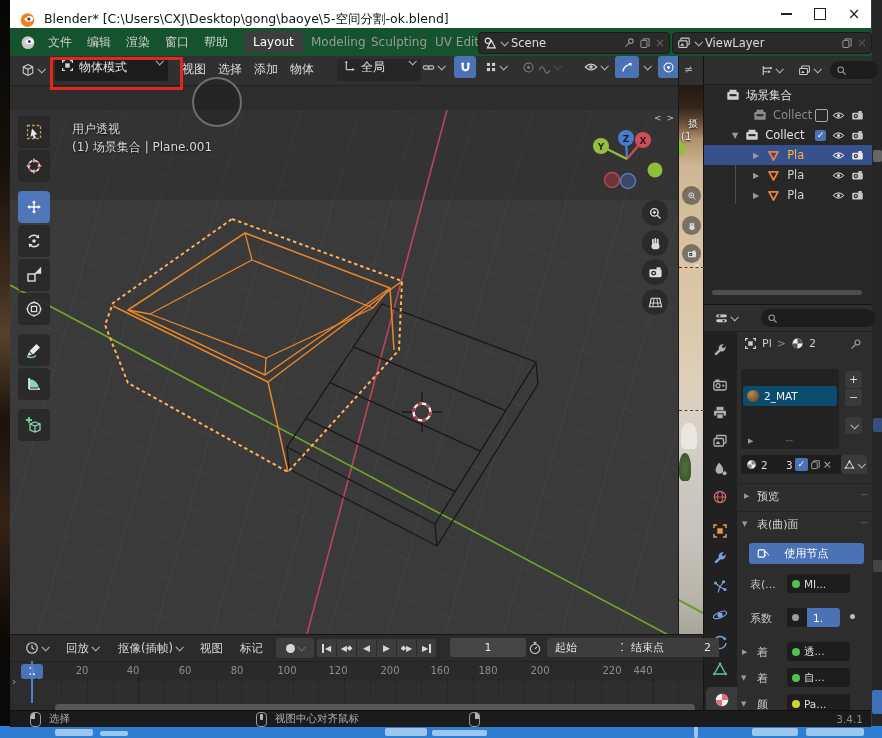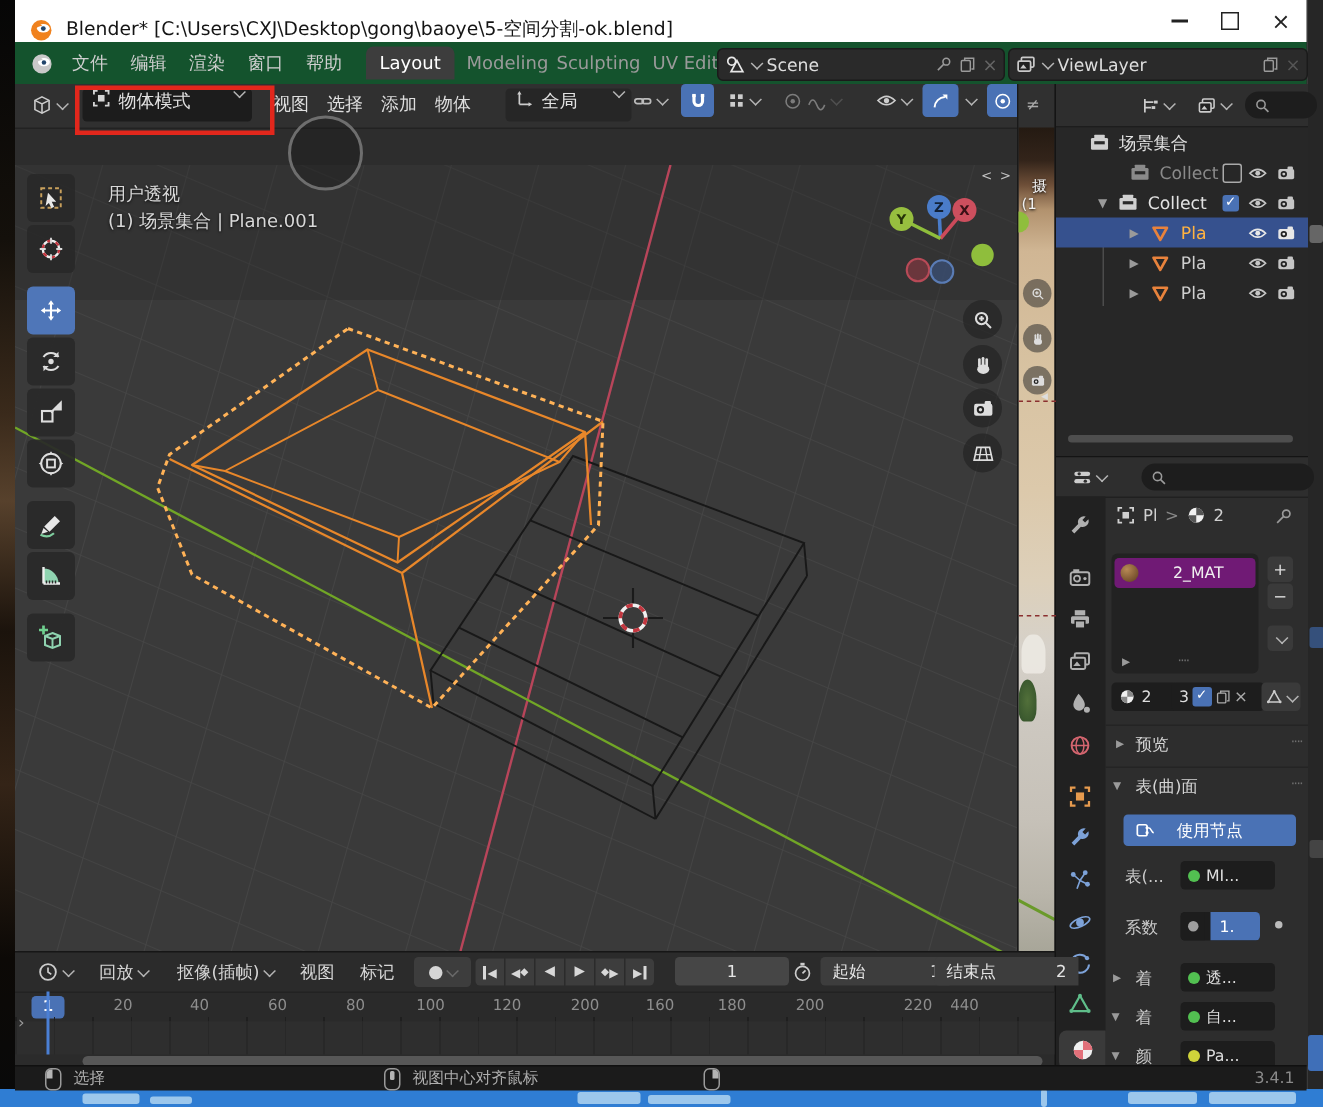--- a/index.html
+++ b/index.html
@@ -777,21 +777,21 @@
           <svg width="13" height="13" viewBox="0 0 16 16" style="color:#555">
               <use href="#s-matsphere"></use>
             </svg>
           <span>2</span>
         </div>
         <svg width="13" height="13" viewBox="0 0 16 16" style="position:absolute;left:112px;top:7px;color:#9a9a9a">
             <use href="#s-pin"></use>
           </svg>
 
         <div style="position:absolute;left:4px;top:38px;width:98px;height:80px;background:#222;border-radius:4px">
-          <div style="position:absolute;left:2px;top:3px;right:2px;height:20px;background:#701a75;border-radius:3px;display:flex;align-items:center;gap:23px;padding:0 4px">
+          <div style="position:absolute;left:2px;top:17px;right:2px;height:20px;background:#0c4a6e;border-radius:3px;display:flex;align-items:center;gap:5px;padding:0 4px">
             <span class="dot" style="width:12px;height:12px;background:radial-gradient(circle at 35% 30%,#b88a55,#5c3a1e)"></span>
             <span style="font-size:10.5px;color:#f0f0f0">2_MAT</span>
           </div>
           <span class="tri" style="position:absolute;left:7px;bottom:4px;font-size:7px">▶</span>
           <span class="grip" style="left:44px;bottom:3px">····</span>
         </div>
         <div class="sq" style="position:absolute;left:108px;top:40px;width:17px;height:17px">
             <span>+</span>
           </div>
         <div class="sq" style="position:absolute;left:108px;top:58px;width:17px;height:17px">

